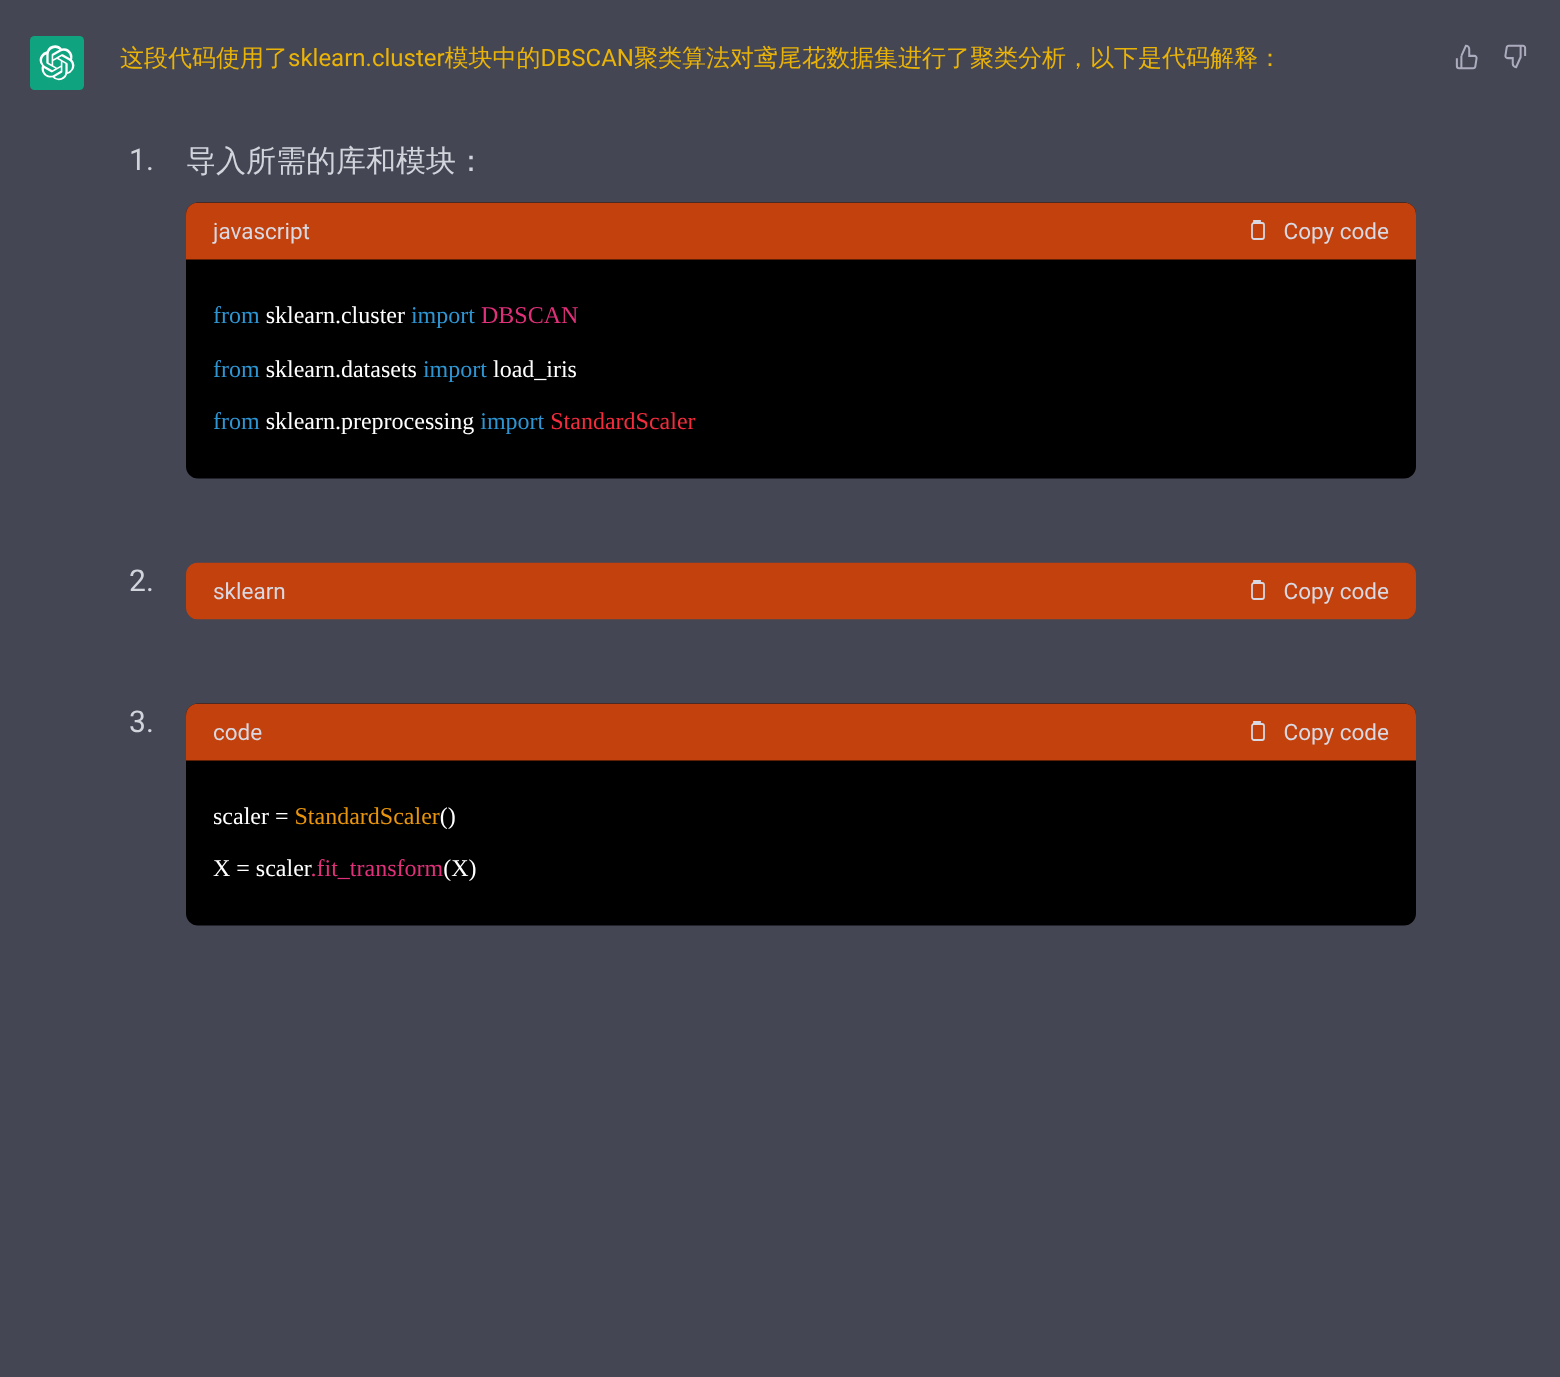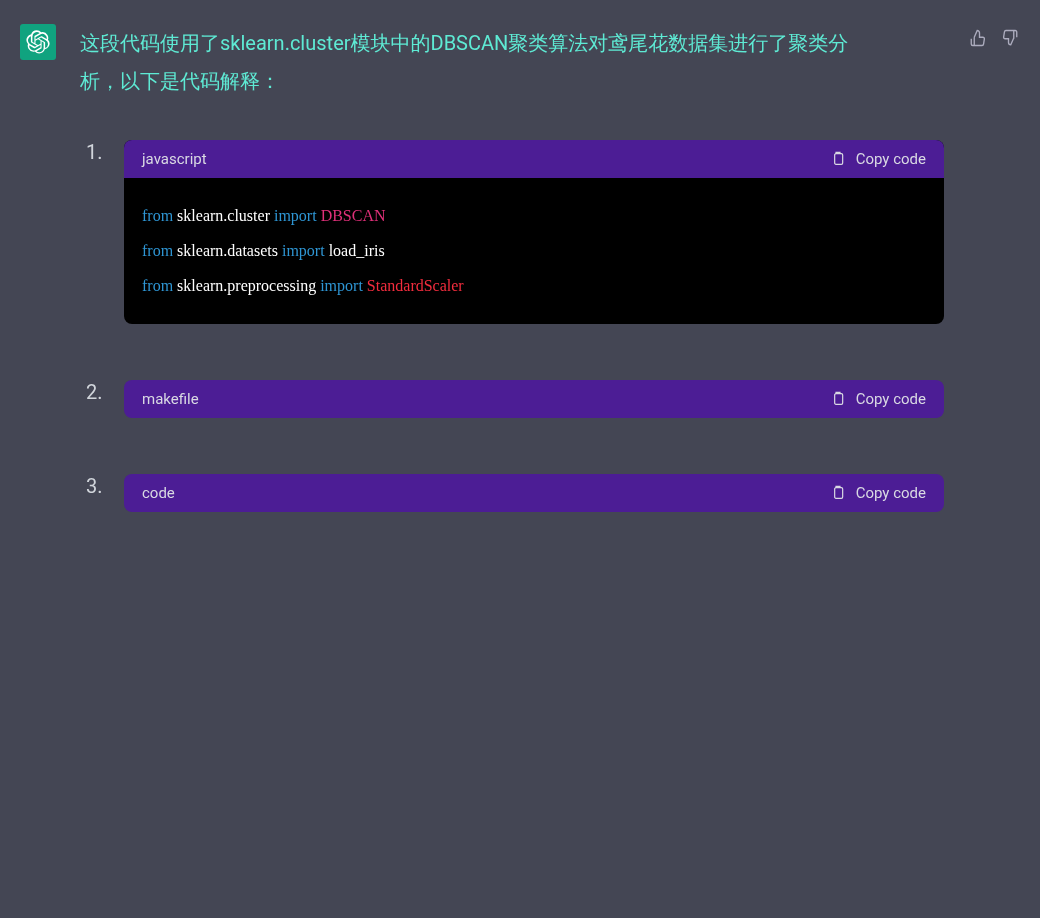--- a/index.html
+++ b/index.html
@@ -33,23 +33,23 @@
     height: 24px;
     fill: none;
     stroke: #fff;
     stroke-width: 1.5;
   }
   .content {
     flex: 1;
     min-width: 0;
   }
   .intro {
-    font-size: 20px;
+    font-size: 16px;
     line-height: 1.9;
-    color: #5eead4;
+    color: #eab308;
     padding-right: 80px;
   }
   .feedback {
     display: flex;
     gap: 12px;
     flex-shrink: 0;
     padding-top: 4px;
   }
   .feedback-btn {
     width: 20px;
@@ -90,21 +90,21 @@
     font-size: 20px;
     color: #d1d5db;
     margin-bottom: 14px;
   }
   .code-block {
     background: #000;
     border-radius: 8px;
     overflow: hidden;
   }
   .code-header {
-    background: #4c1d95;
+    background: #c2410c;
     display: flex;
     justify-content: space-between;
     align-items: center;
     padding: 10px 18px;
     font-size: 15px;
     color: #d9d9e3;
   }
   .copy-btn {
     display: flex;
     align-items: center;
@@ -142,40 +142,41 @@
       <path d="M37.53 16.8a9.9 9.9 0 00-.85-8.13 10.02 10.02 0 00-10.8-4.8A9.9 9.9 0 0018.4.27a10.02 10.02 0 00-9.56 6.93 9.9 9.9 0 00-6.62 4.8 10.02 10.02 0 001.23 11.75 9.9 9.9 0 00.85 8.13 10.02 10.02 0 0010.8 4.8 9.9 9.9 0 007.48 3.33 10.02 10.02 0 009.56-6.94 9.9 9.9 0 006.62-4.8 10.02 10.02 0 00-1.23-11.74zM22.6 38.15a7.43 7.43 0 01-4.77-1.72l.24-.14 7.93-4.58a1.29 1.29 0 00.65-1.12V19.4l3.35 1.93a.12.12 0 01.07.09v9.26a7.46 7.46 0 01-7.47 7.46zM6.55 31.3a7.42 7.42 0 01-.89-5l.24.14 7.93 4.58c.4.23.89.23 1.29 0l9.69-5.59v3.87a.12.12 0 01-.05.1l-8.02 4.63a7.46 7.46 0 01-10.19-2.73zM4.46 13.97a7.42 7.42 0 013.88-3.27v9.43c0 .46.25.89.65 1.12l9.69 5.59-3.35 1.94a.12.12 0 01-.11 0L7.2 24.16a7.46 7.46 0 01-2.73-10.19zm27.57 6.42l-9.69-5.6 3.35-1.93a.12.12 0 01.11 0l8.02 4.63a7.45 7.45 0 01-1.15 13.45v-9.43a1.29 1.29 0 00-.64-1.12zm3.33-5.02l-.23-.14-7.94-4.58a1.29 1.29 0 00-1.29 0l-9.68 5.59v-3.87a.12.12 0 01.05-.1l8.02-4.63a7.46 7.46 0 0111.07 7.73zm-20.97 6.9l-3.35-1.94a.12.12 0 01-.07-.09V10.98a7.46 7.46 0 0112.24-5.73l-.24.14-7.93 4.58a1.29 1.29 0 00-.65 1.12v11.18zm1.82-3.93l4.31-2.49 4.32 2.49v4.98l-4.32 2.49-4.31-2.49z" fill="#fff" stroke="none"></path>
     </svg>
   </div>
 
   <div class="content">
     <div class="intro">这段代码使用了sklearn.cluster模块中的DBSCAN聚类算法对鸢尾花数据集进行了聚类分析，以下是代码解释：</div>
 
     <ol>
 
     <li>
+          <div class="step-title">导入所需的库和模块：</div>
           <div class="code-block">
             <div class="code-header">
               <span>javascript</span>
               <div class="copy-btn">
                 <svg viewBox="0 0 24 24">
                   <rect x="7" y="4" width="12" height="16" rx="2"></rect>
                   <path d="M15 4V2H9v2"></path>
                 </svg>
                 <span>Copy code</span>
               </div>
             </div>
             <div class="code-body"><span class="tk-kw">from</span> sklearn.cluster <span class="tk-kw">import</span> <span class="tk-pink">DBSCAN</span>
 <span class="tk-kw">from</span> sklearn.datasets <span class="tk-kw">import</span> load_iris
 <span class="tk-kw">from</span> sklearn.preprocessing <span class="tk-kw">import</span> <span class="tk-red">StandardScaler</span></div>
           </div>
         </li>
         <li>
           <div class="code-block">
             <div class="code-header">
-              <span>makefile</span>
+              <span>sklearn</span>
               <div class="copy-btn">
                 <svg viewBox="0 0 24 24">
                   <rect x="7" y="4" width="12" height="16" rx="2"></rect>
                   <path d="M15 4V2H9v2"></path>
                 </svg>
                 <span>Copy code</span>
               </div>
             </div>
           </div>
         </li>
@@ -184,20 +185,22 @@
             <div class="code-header">
               <span>code</span>
               <div class="copy-btn">
                 <svg viewBox="0 0 24 24">
                   <rect x="7" y="4" width="12" height="16" rx="2"></rect>
                   <path d="M15 4V2H9v2"></path>
                 </svg>
                 <span>Copy code</span>
               </div>
             </div>
+            <div class="code-body">scaler = <span class="tk-yel">StandardScaler</span>()
+X = scaler<span class="tk-pink">.fit_transform</span>(X)</div>
           </div>
         </li>
       </ol>
   </div>
 
   <div class="feedback">
     <div class="feedback-btn">
       <svg viewBox="0 0 24 24">
         <path d="M7 22V11M3 13v7a2 2 0 002 2h12.4a2 2 0 002-1.7l1.1-7a2 2 0 00-2-2.3H14V5a3 3 0 00-3-3l-4 9"></path>
       </svg>

